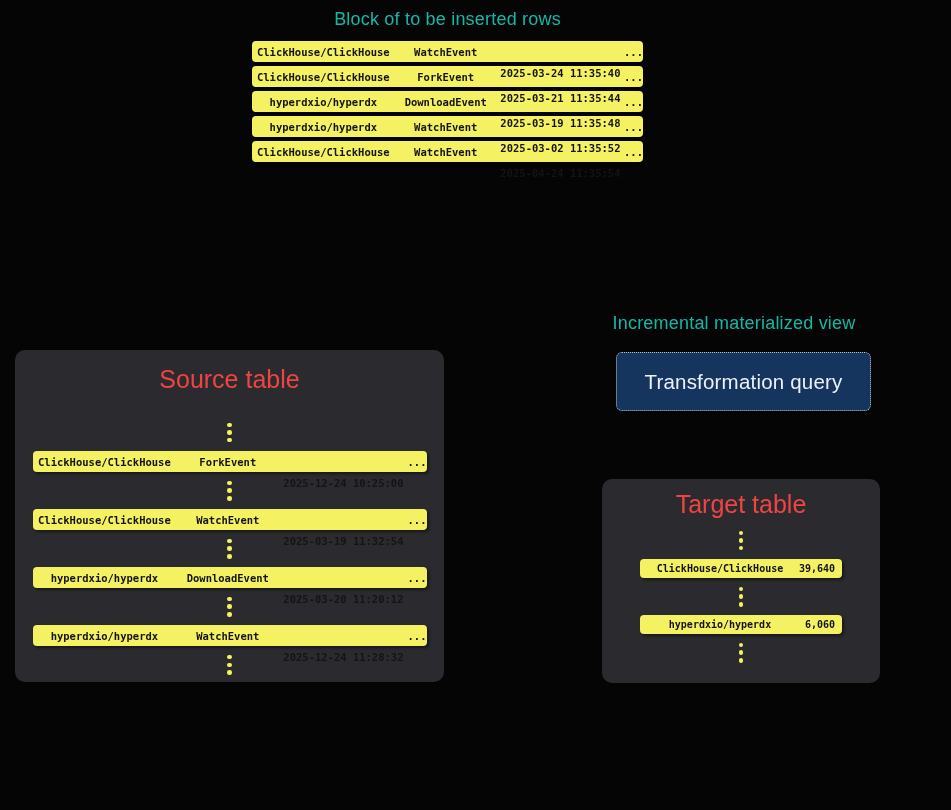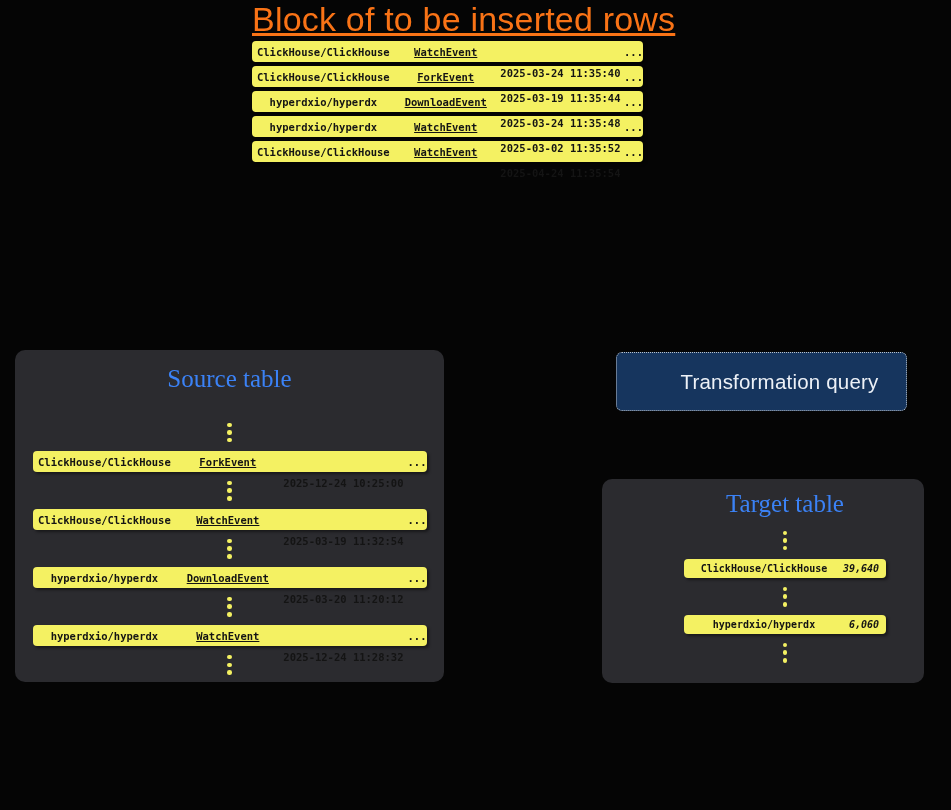--- a/index.html
+++ b/index.html
@@ -7,54 +7,52 @@
     width: 951px; height: 810px;
     background: #050505;
     font-family: "Liberation Sans", sans-serif;
     overflow: hidden;
     position: relative;
   }
   .stage { position: absolute; inset: 0; }
 
   
   .big-title {
-    color: #f97316;
-    font-size: 34px;
+    color: #14b8a6;
+    font-size: 18px;
     line-height: 34px;
     text-align: center;
     white-space: nowrap;
     letter-spacing: 0.2px;
-    text-decoration: underline;
   }
   .panel-title {
-    color: #3b82f6;
+    color: #ef4444;
     font-size: 25px;
     line-height: 30px;
     text-align: center;
     white-space: nowrap;
-    font-family: Liberation Serif, serif;
   }
 
   
   .yrow {
     background: #f4f162;
     border-radius: 4px;
     height: 21px;
     display: flex;
     align-items: center;
     color: #141414;
     font-family: "DejaVu Sans Mono", monospace;
     font-weight: bold;
     font-size: 10.5px;
     box-shadow: 2px 2px 3px rgba(0,0,0,0.45);
     flex: none;
   }
   .yrow .c { display: block; text-align: center; white-space: nowrap; }
   .yrow .repo  { width: 148px; }
-  .yrow .event { width: 106px; text-decoration: underline; }
+  .yrow .event { width: 106px; }
   .yrow .time  { width: 132px; margin-top: 42px; }
   .yrow .more  { flex: 1; }
 
   
   .insert-block { position: absolute; left: 252px; top: 2px; width: 391px; }
   .insert-block .big-title { margin-bottom: 5px; }
   .insert-block .yrow { width: 391px; margin-bottom: 4px; }
 
   
   .panel {
@@ -62,41 +60,41 @@
     background: #2b2b2f;
     border-radius: 10px;
     display: flex;
     flex-direction: column;
     align-items: center;
   }
   .source-panel { left: 15px; top: 350px; width: 429px; height: 332px; }
   .source-panel .panel-title { margin: 14px 0 21px 0; }
   .source-panel .yrow { width: 394px; margin: 1px 0; }
 
-  .target-panel { left: 602px; top: 479px; width: 278px; height: 204px; padding-left: 44px; }
+  .target-panel { left: 602px; top: 479px; width: 278px; height: 204px; }
   .target-panel .panel-title { margin: 10px 0 4px 0; }
 
   .trow {
     background: #f4f162;
     border-radius: 4px;
     width: 188px; height: 19px;
     margin: 1px 0;
     display: flex;
     align-items: center;
     padding: 0 7px;
     box-sizing: content-box;
     color: #141414;
     font-family: "DejaVu Sans Mono", monospace;
     font-weight: bold;
     font-size: 10px;
     box-shadow: 2px 2px 3px rgba(0,0,0,0.45);
     flex: none;
   }
   .trow .repo { flex: 1; text-align: center; white-space: nowrap; }
-  .trow .count { width: 42px; text-align: right; white-space: nowrap; font-style: italic; }
+  .trow .count { width: 42px; text-align: right; white-space: nowrap; }
 
   
   .dots { display: flex; flex-direction: column; align-items: center; margin: 6px 0; flex: none; }
   .dots i {
     display: block;
     width: 4.5px; height: 4.5px;
     border-radius: 50%;
     background: #f4f162;
     margin: 1.6px 0;
   }
@@ -111,47 +109,46 @@
     border: 1px dotted #b9c2cc;
     border-radius: 6px;
     color: #edf1f7;
     font-family: "Liberation Sans", sans-serif;
     font-size: 20.5px;
     text-align: center;
     display: flex;
     align-items: center;
     justify-content: center;
     letter-spacing: 0.2px;
-    padding-left: 36px;
   }
 </style>
 </head>
 <body>
 
 <div class="stage">
 
   <div class="insert-block">
     <div class="big-title">Block of to be inserted rows</div>
 
     <div class="yrow">
       <span class="c repo">ClickHouse/ClickHouse</span>
       <span class="c event">WatchEvent</span>
       <span class="c time">2025-03-24 11:35:40</span>
       <span class="c more">...</span>
     </div>
     <div class="yrow">
       <span class="c repo">ClickHouse/ClickHouse</span>
       <span class="c event">ForkEvent</span>
-      <span class="c time">2025-03-19 11:35:44</span>
+      <span class="c time">2025-03-21 11:35:44</span>
       <span class="c more">...</span>
     </div>
     <div class="yrow">
       <span class="c repo">hyperdxio/hyperdx</span>
       <span class="c event">DownloadEvent</span>
-      <span class="c time">2025-03-24 11:35:48</span>
+      <span class="c time">2025-03-19 11:35:48</span>
       <span class="c more">...</span>
     </div>
     <div class="yrow">
       <span class="c repo">hyperdxio/hyperdx</span>
       <span class="c event">WatchEvent</span>
       <span class="c time">2025-03-02 11:35:52</span>
       <span class="c more">...</span>
     </div>
     <div class="yrow">
       <span class="c repo">ClickHouse/ClickHouse</span>
@@ -216,20 +213,21 @@
       <span class="c more">...</span>
     </div>
 
     <div class="dots">
         <i></i>
         <i></i>
         <i></i>
       </div>
   </div>
 
+  <div class="mv-title big-title">Incremental materialized view</div>
   <div class="transform-btn">Transformation query</div>
 
   <div class="panel target-panel">
     <div class="panel-title">Target table</div>
 
     <div class="dots">
         <i></i>
         <i></i>
         <i></i>
       </div>

